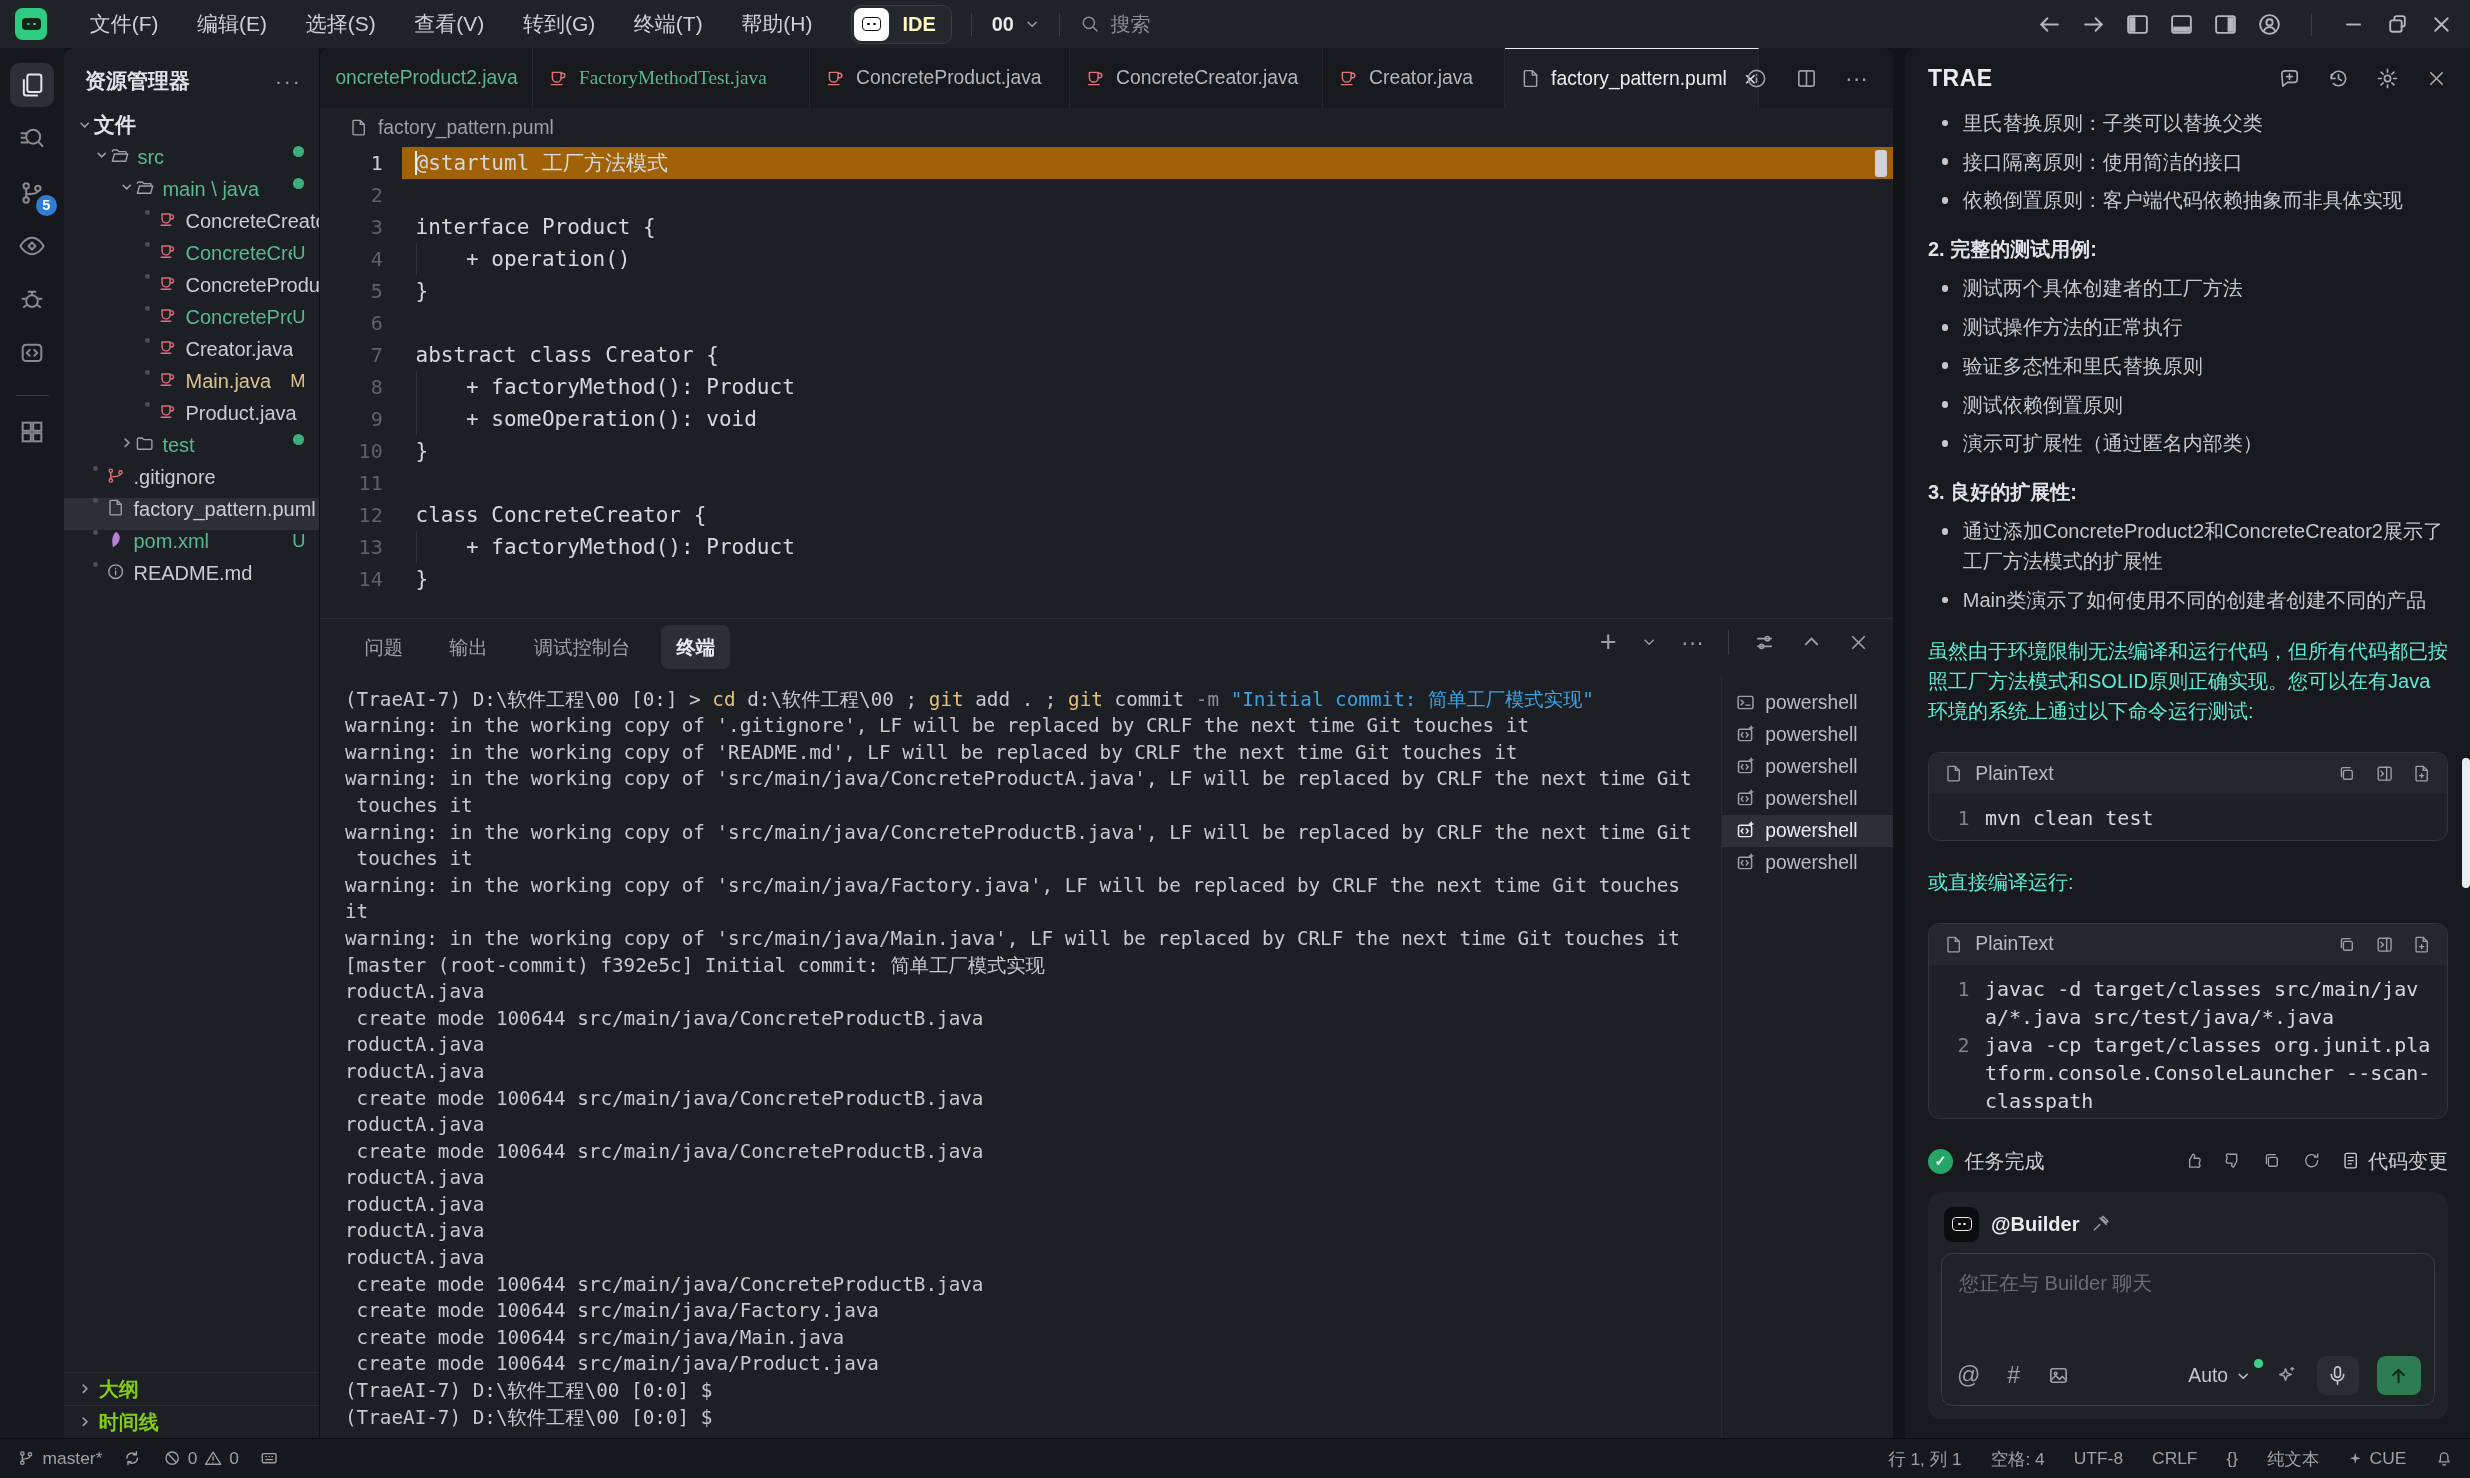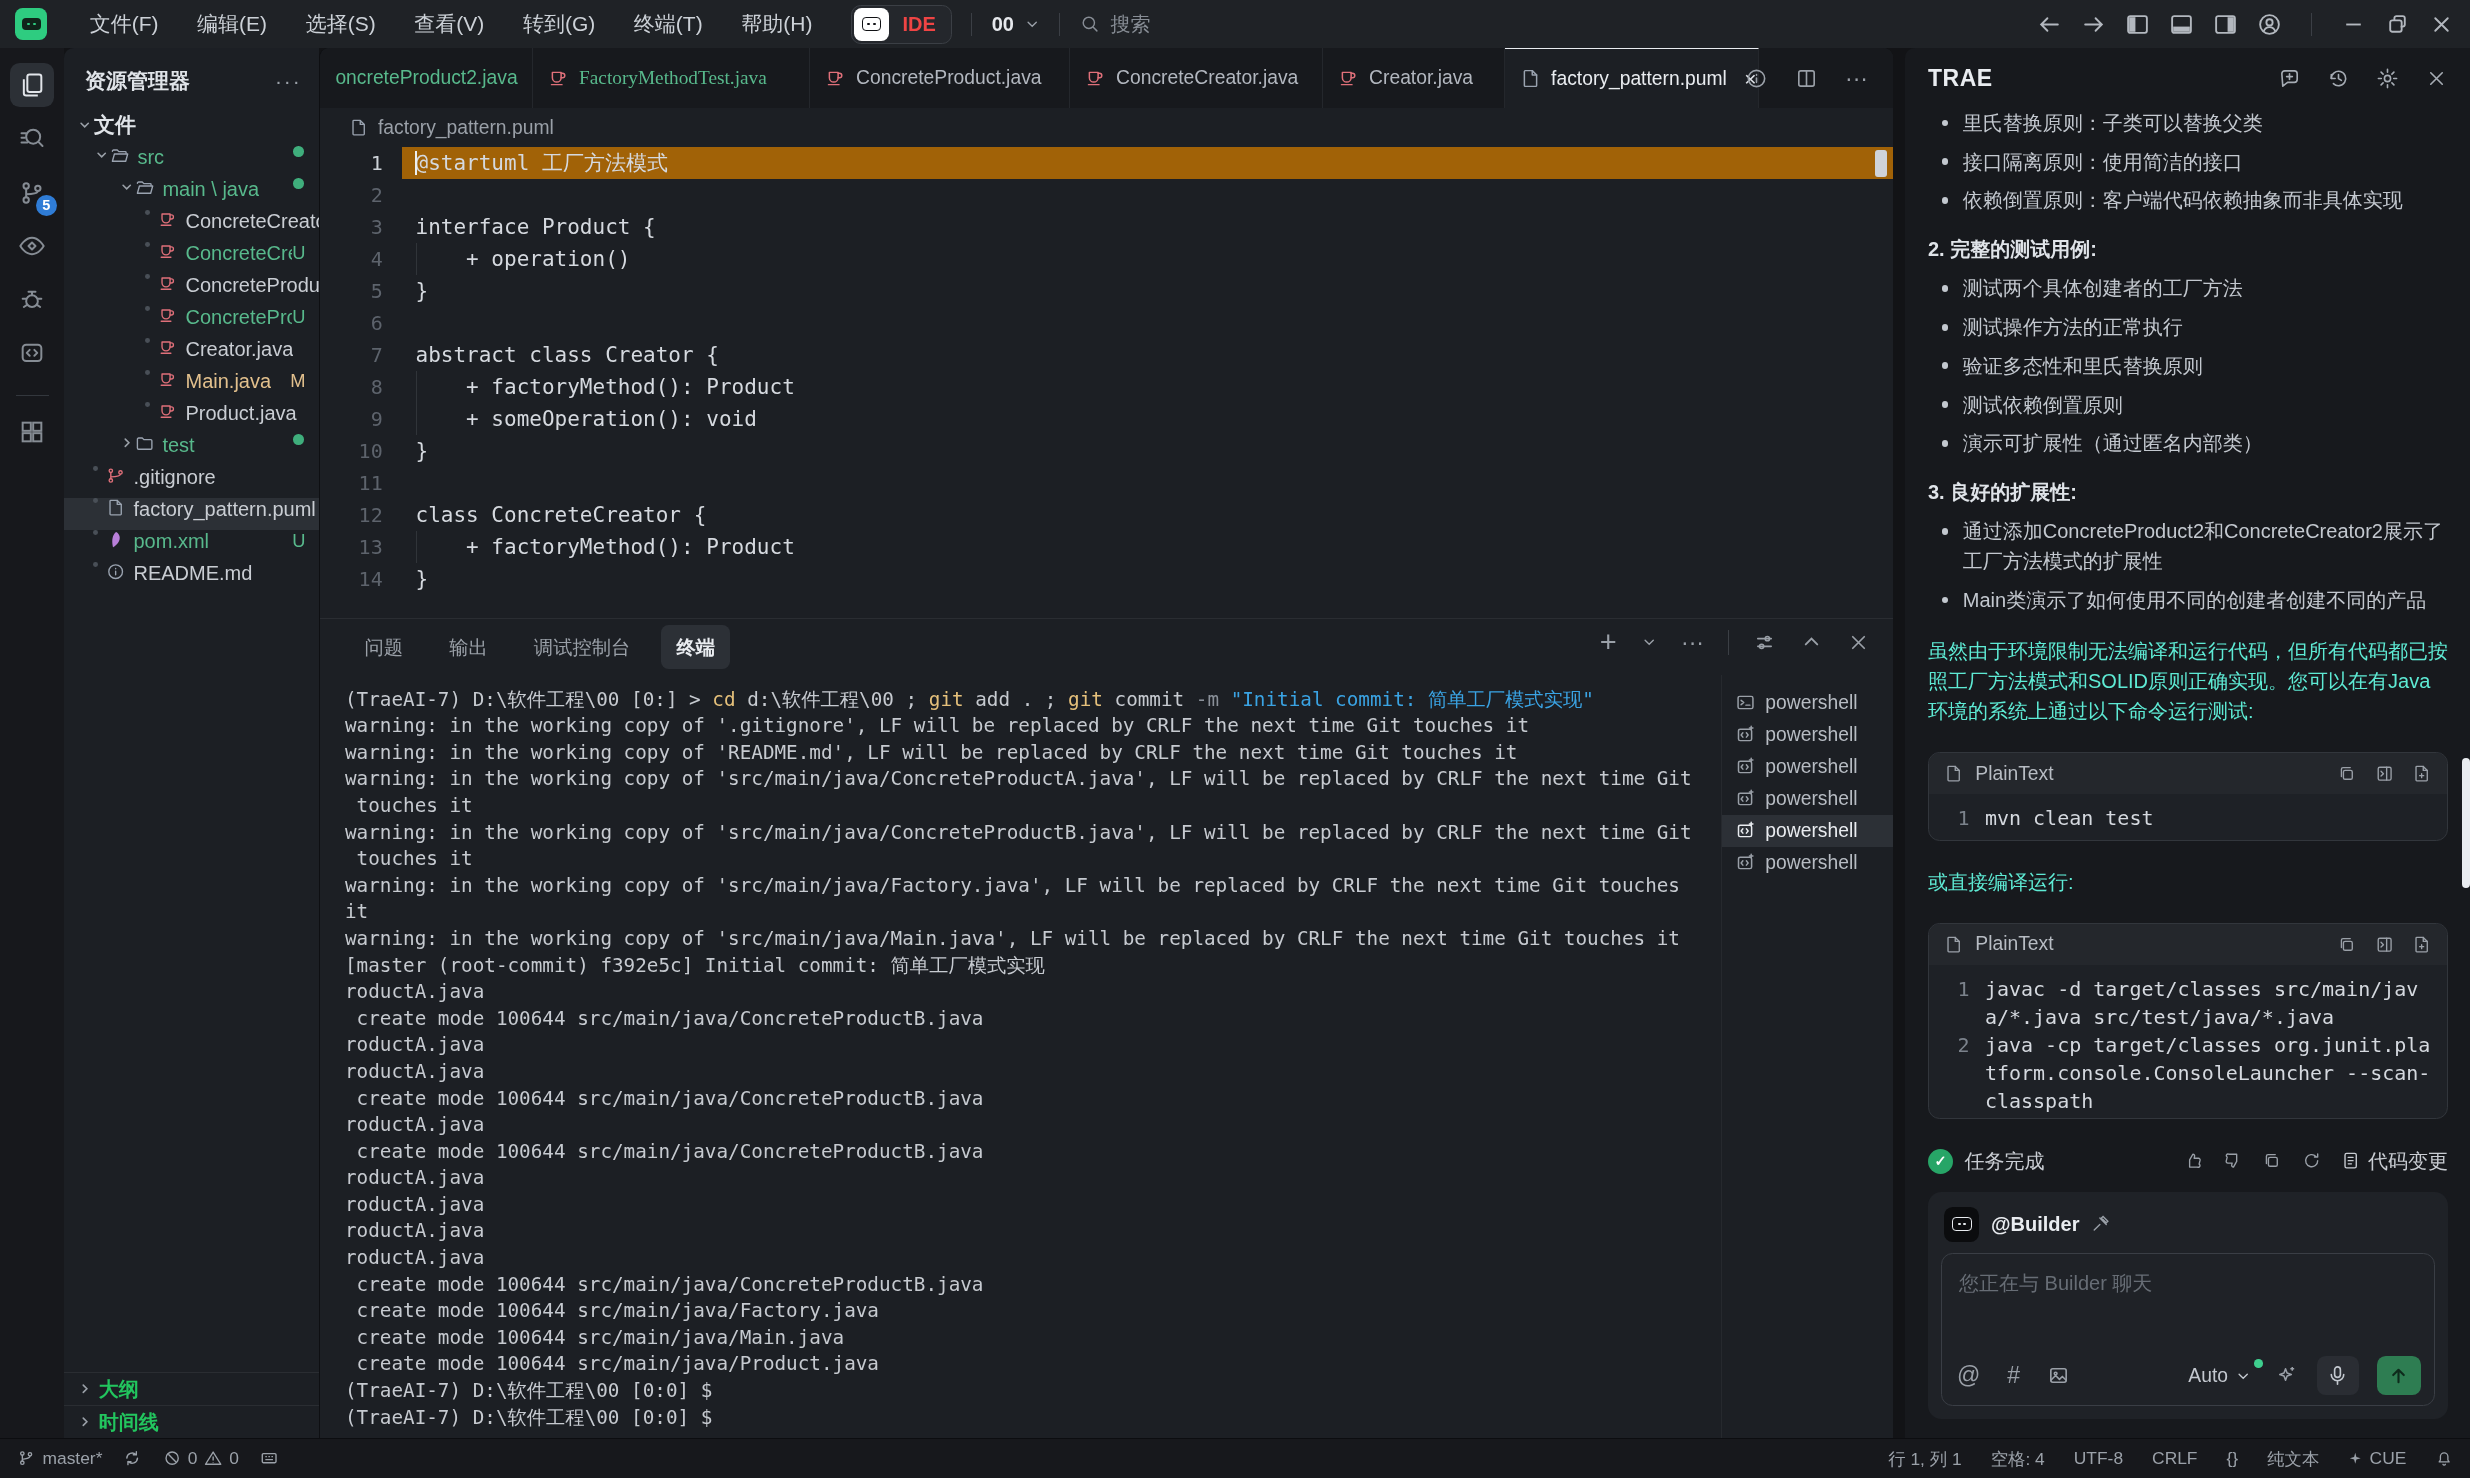--- a/index.html
+++ b/index.html
@@ -14,21 +14,21 @@
   .titlebar{position:absolute;top:0;left:0;right:0;height:48px;background:#1f2226;display:flex;align-items:center;z-index:5;}
   .logo{width:32px;height:32px;border-radius:7.7px;background:#2ecc80;margin-left:15.4px;display:flex;align-items:center;justify-content:center;}
   .logo .face{width:18.3px;height:12.6px;background:#10241a;border-radius:3.9px;display:flex;align-items:center;justify-content:center;gap:2.9px;}
   .logo .face i{width:2.9px;height:2.9px;border-radius:50%;background:#2ecc80;}
   .menus{display:flex;margin-left:23px;}
   .menu-item{padding:0 19.3px;font-size:21px;color:#ccd1d7;line-height:48px;}
   .ide-switch{margin-left:19.3px;display:flex;align-items:center;border:1px solid #3b3f45;border-radius:9.7px;height:39px;padding:1.9px;background:#24272c;}
   .ide-knob{width:35px;height:33px;background:#ffffff;border-radius:7.7px;display:flex;align-items:center;justify-content:center;}
   .ide-knob .face{width:19.3px;height:13.5px;border:1.9px solid #101114;border-radius:3.9px;display:flex;align-items:center;justify-content:center;gap:2.9px;}
   .ide-knob .face i{width:2.9px;height:2.9px;border-radius:50%;background:#101114;}
-  .ide-label{padding:0 13.5px;color:#ef4444;font-size:20px;font-weight:700;}
+  .ide-label{padding:0 13.5px;color:#fef9c3;font-size:20px;font-weight:700;}
   .tb-sep{width:1px;height:23px;background:#3b3f45;margin:0 19.3px;}
   .ws{display:flex;align-items:center;gap:9.7px;font-size:20px;font-weight:700;color:#e6e9ed;}
   .ws .icon{color:#9aa0a8;}
   .search{display:flex;align-items:center;gap:11.6px;color:#878d95;font-size:20px;}
   .tb-right{margin-left:auto;display:flex;align-items:center;margin-right:7.7px;color:#b3b8bf;}
   .tb-btn{width:44px;height:41px;display:flex;align-items:center;justify-content:center;}
   .tb-btn .icon{width:25px;height:25px;}
 
   
   .activitybar{position:absolute;top:48px;left:0;width:64px;bottom:40px;background:#17181c;display:flex;flex-direction:column;align-items:center;padding-top:15.4px;}
@@ -50,21 +50,21 @@
   .tree-row.selected{background:#2c3036;}
   .tree-row .label{white-space:nowrap;overflow:hidden;margin-left:7.7px;}
   .lead-dot{width:4.8px;height:4.8px;border-radius:50%;background:#494f57;margin-right:8.7px;flex:none;}
   .c-green{color:#58b98c;}
   .c-yellow{color:#e2c08d;}
   .c-salmon{color:#e0707a;}
   .c-gray{color:#9aa3b0;}
   .tr-right{margin-left:auto;margin-right:13.5px;font-size:18.3px;flex:none;}
   .git-dot{width:10.6px;height:10.6px;border-radius:50%;background:#3fae7c;margin-left:auto;margin-right:15.4px;flex:none;}
   .sb-bottom{margin-top:auto;}
-  .sb-bottom-row{height:33px;border-top:1px solid #2a2d32;display:flex;align-items:center;gap:5.8px;padding-left:11.6px;font-size:20px;font-weight:700;color:#22c55e;}
+  .sb-bottom-row{height:33px;border-top:1px solid #2a2d32;display:flex;align-items:center;gap:5.8px;padding-left:11.6px;font-size:20px;font-weight:700;color:#84cc16;}
 
   
   .center{position:absolute;top:48px;left:319px;width:1574px;bottom:40px;background:#1c1f24;border-radius:9.7px 9.7px 0 0;display:flex;flex-direction:column;overflow:hidden;border-left:1px solid #0e0f12;}
   .tabstrip{height:60px;background:#17191d;display:flex;align-items:stretch;position:relative;border-radius:9.7px 9.7px 0 0;flex:none;}
   .tab{display:flex;align-items:center;gap:9.7px;padding:0 15.4px;border-right:1px solid #24272c;font-size:19.3px;color:#b2b7bf;flex:none;overflow:hidden;white-space:nowrap;}
   .tab.active{background:#1c1f24;color:#e9ecf0;border-top:1.9px solid #e9ecf0;}
   .tab .icon{width:21px;height:21px;}
   .tab .close{margin-left:7.7px;font-size:21px;color:#e0e4e9;line-height:1;}
   .tab-actions{position:absolute;right:25px;top:0;bottom:0;display:flex;align-items:center;gap:27px;color:#9aa0a8;}
   .breadcrumb{height:39px;display:flex;align-items:center;gap:9.7px;padding-left:29px;font-size:19.3px;color:#9aa0a8;flex:none;}

